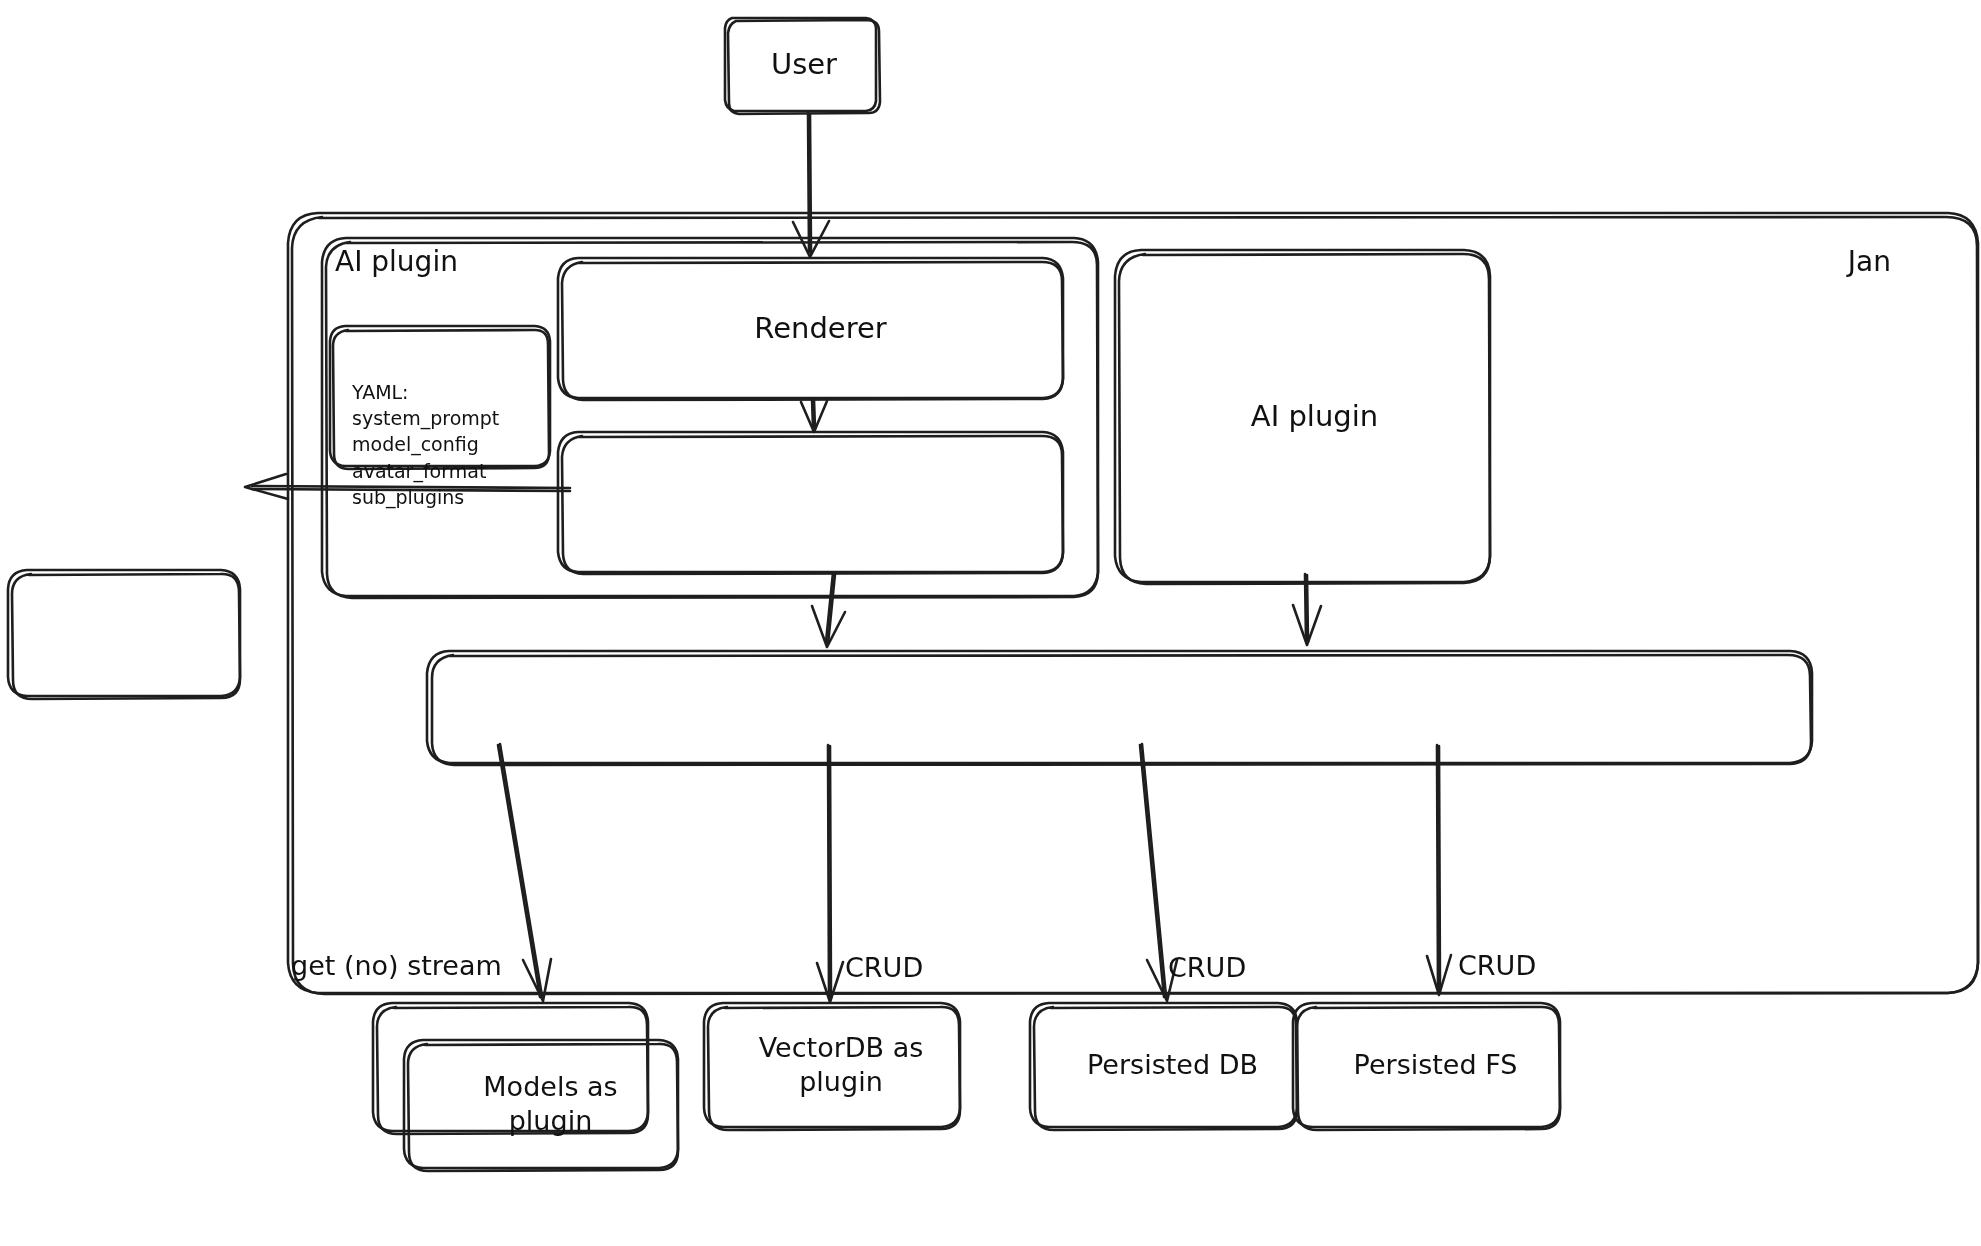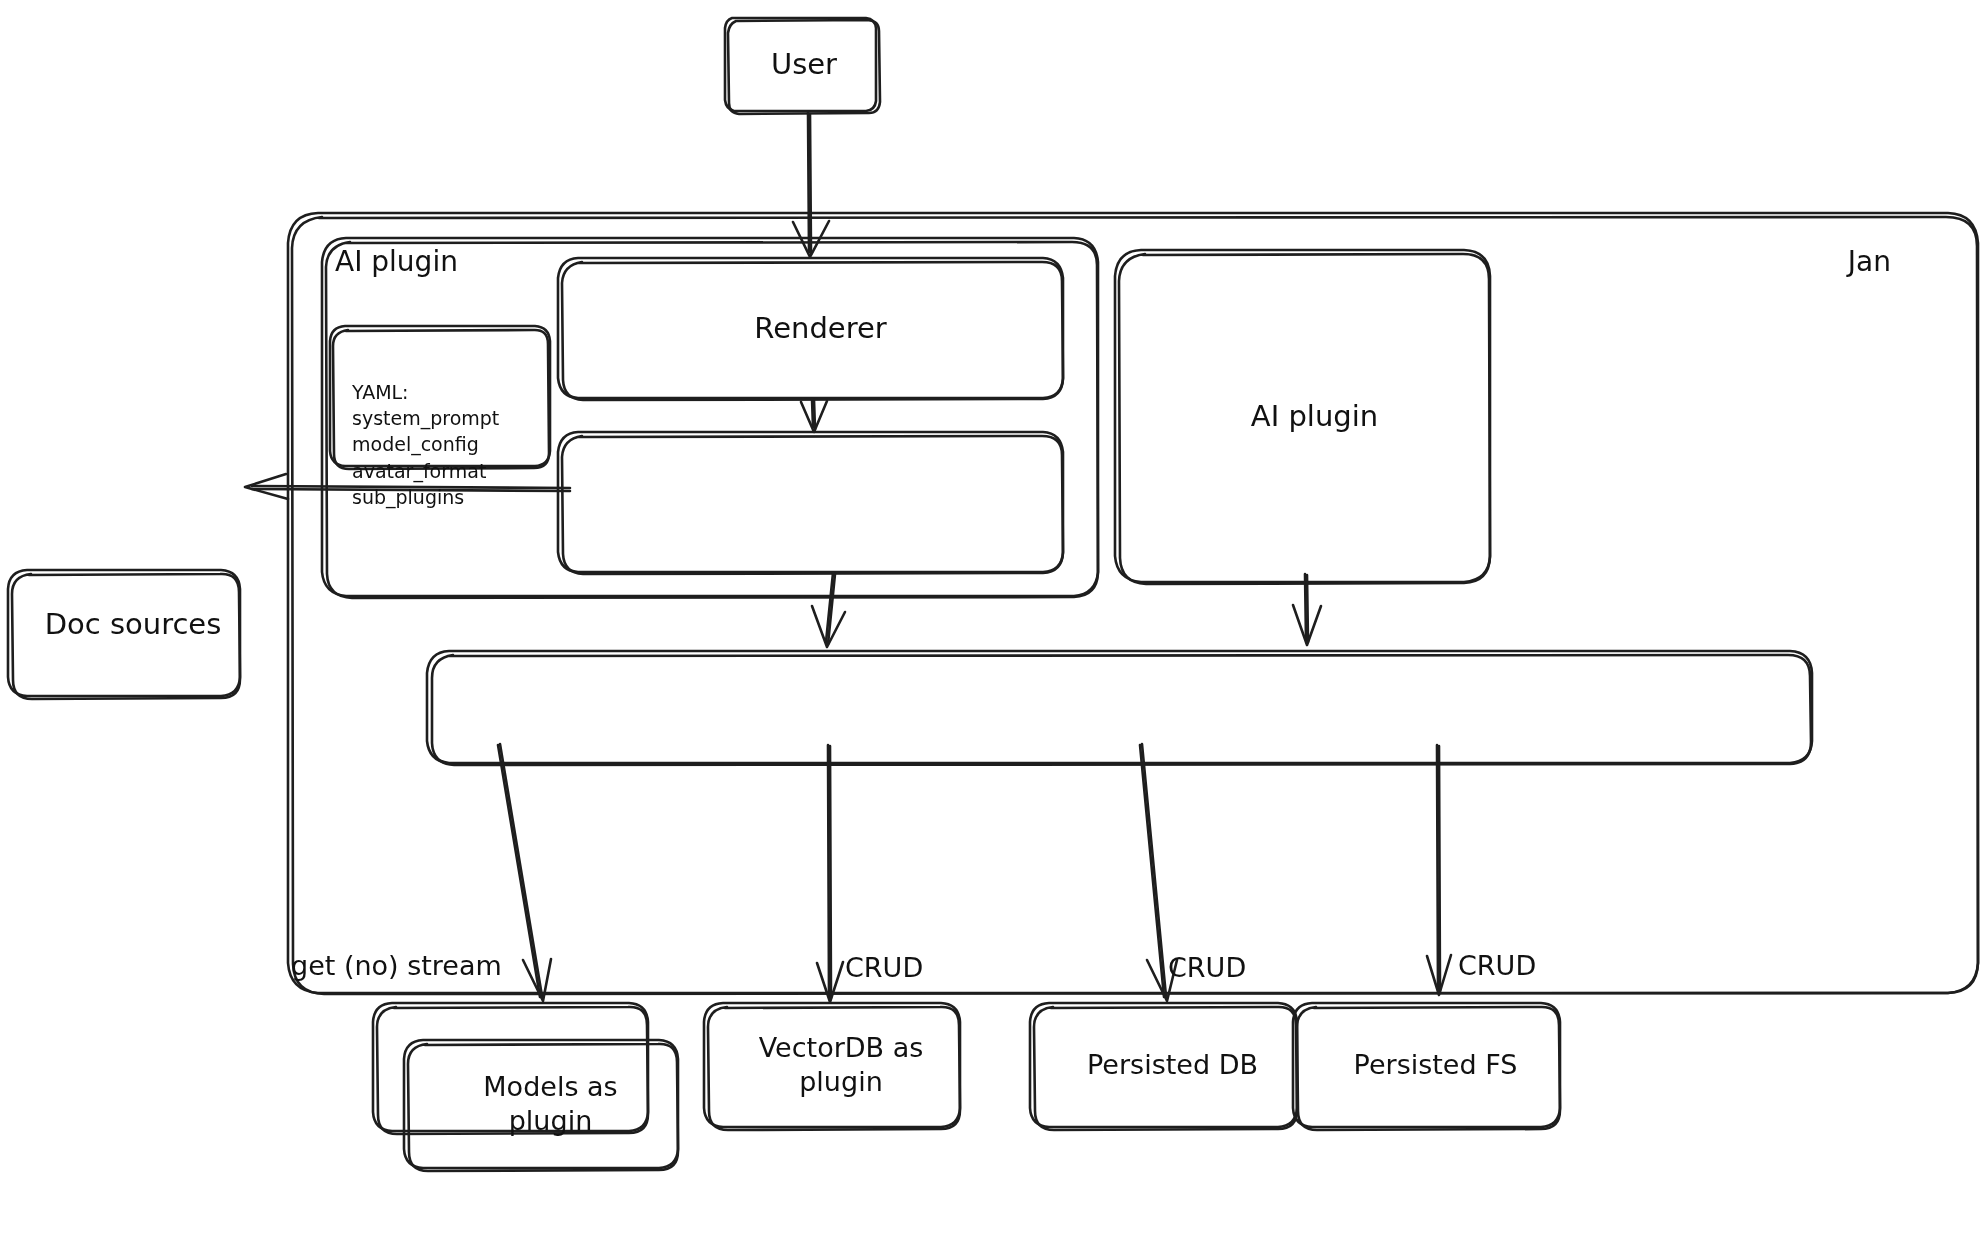--- a/index.html
+++ b/index.html
@@ -124,21 +124,20 @@
 
   <div class="group-label" style="left:335px;top:245px;">AI plugin</div>
 
   <div class="node-label t-28" style="left:728px;top:18px;width:152px;height:92px;">User</div>
 
   <div class="node-label t-28" style="left:576px;top:258px;width:489px;height:140px;">Renderer</div>
 
 
   <div class="node-label t-28" style="left:1139px;top:250px;width:351px;height:332px;">AI plugin</div>
 
-  <div class="node-label t-28" style="left:25px;top:570px;width:216px;height:108px;">Doc sources</div>
 
 
   <div class="node-label t-26" style="left:421px;top:1040px;width:259px;height:128px;">Models as
 plugin</div>
 
   <div class="node-label t-26" style="left:721px;top:1003px;width:240px;height:124px;">VectorDB as
 plugin</div>
 
   <div class="node-label t-26" style="left:1047px;top:1003px;width:251px;height:124px;">Persisted DB</div>
 

